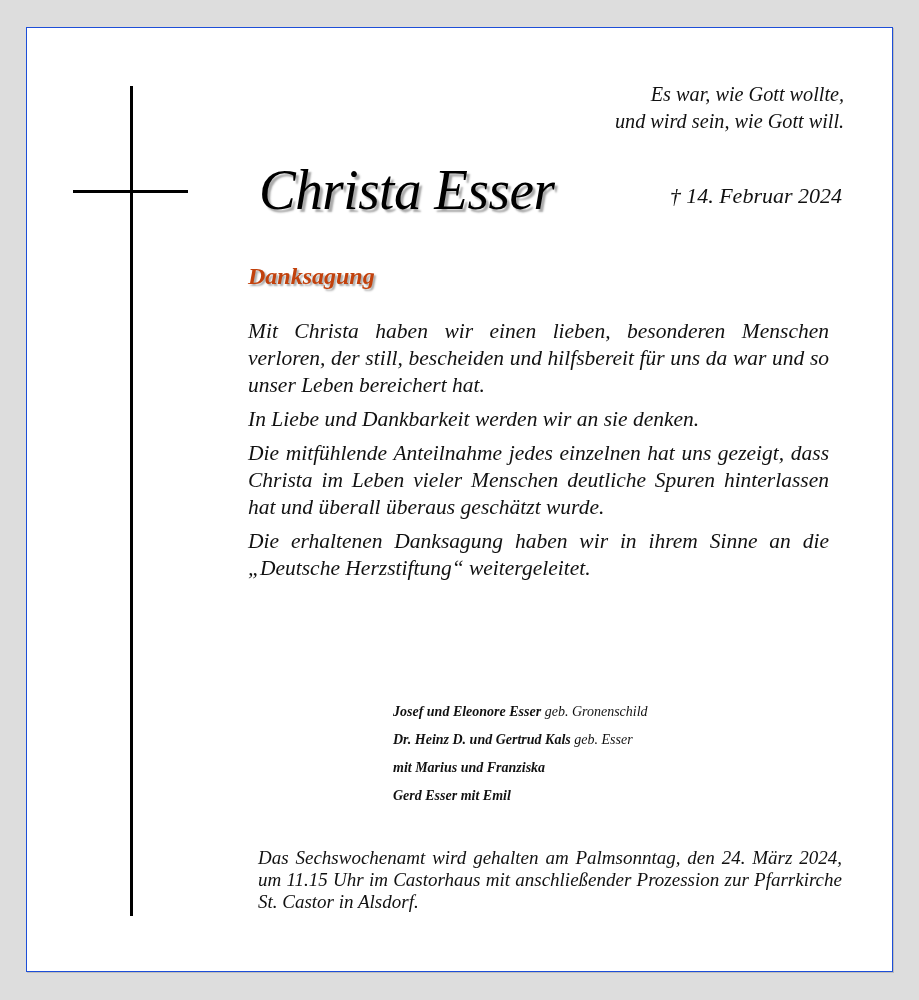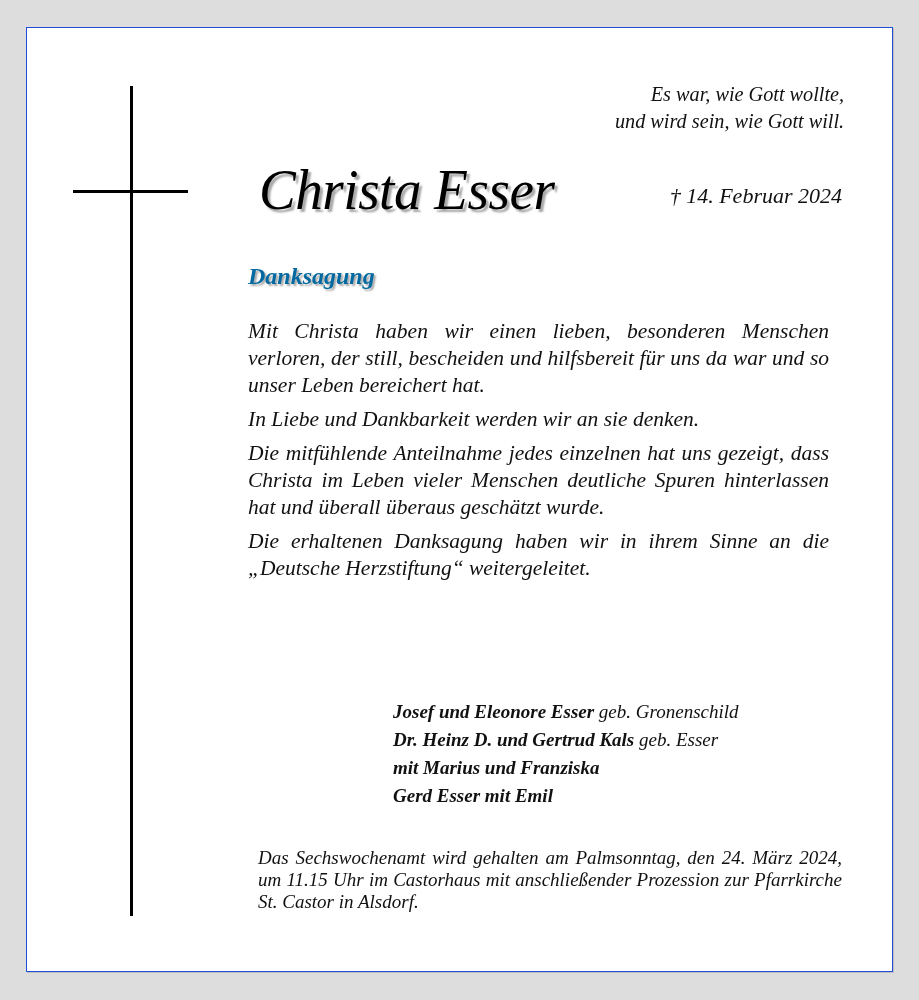--- a/index.html
+++ b/index.html
@@ -60,42 +60,42 @@
       font-size: 22px;
       line-height: 28px;
     }
     .heading {
       position: absolute;
       left: 221px; top: 233px;
       font-style: italic;
       font-weight: bold;
       font-size: 24px;
       line-height: 30px;
-      color: #0369a1;
+      color: #c2410c;
       text-shadow: 2px 2px 2px #a9a9a9;
       text-align: center;
     }
     .body {
       position: absolute;
       left: 221px; top: 290px;
       width: 597px;
     }
     .para {
       font-style: italic;
       font-size: 21.5px;
       line-height: 27px;
       text-align: justify;
       margin: 0 16px 7px 0;
     }
     .signers {
       position: absolute;
       left: 366px; top: 670px;
       width: 470px;
       font-style: italic;
-      font-size: 19px;
+      font-size: 14px;
       line-height: 28px;
     }
     .signer { margin: 0; white-space: nowrap; }
     .signer b { font-weight: bold; }
     .service {
       position: absolute;
       left: 231px; top: 819px;
       width: 584px;
       font-style: italic;
       font-size: 19px;

